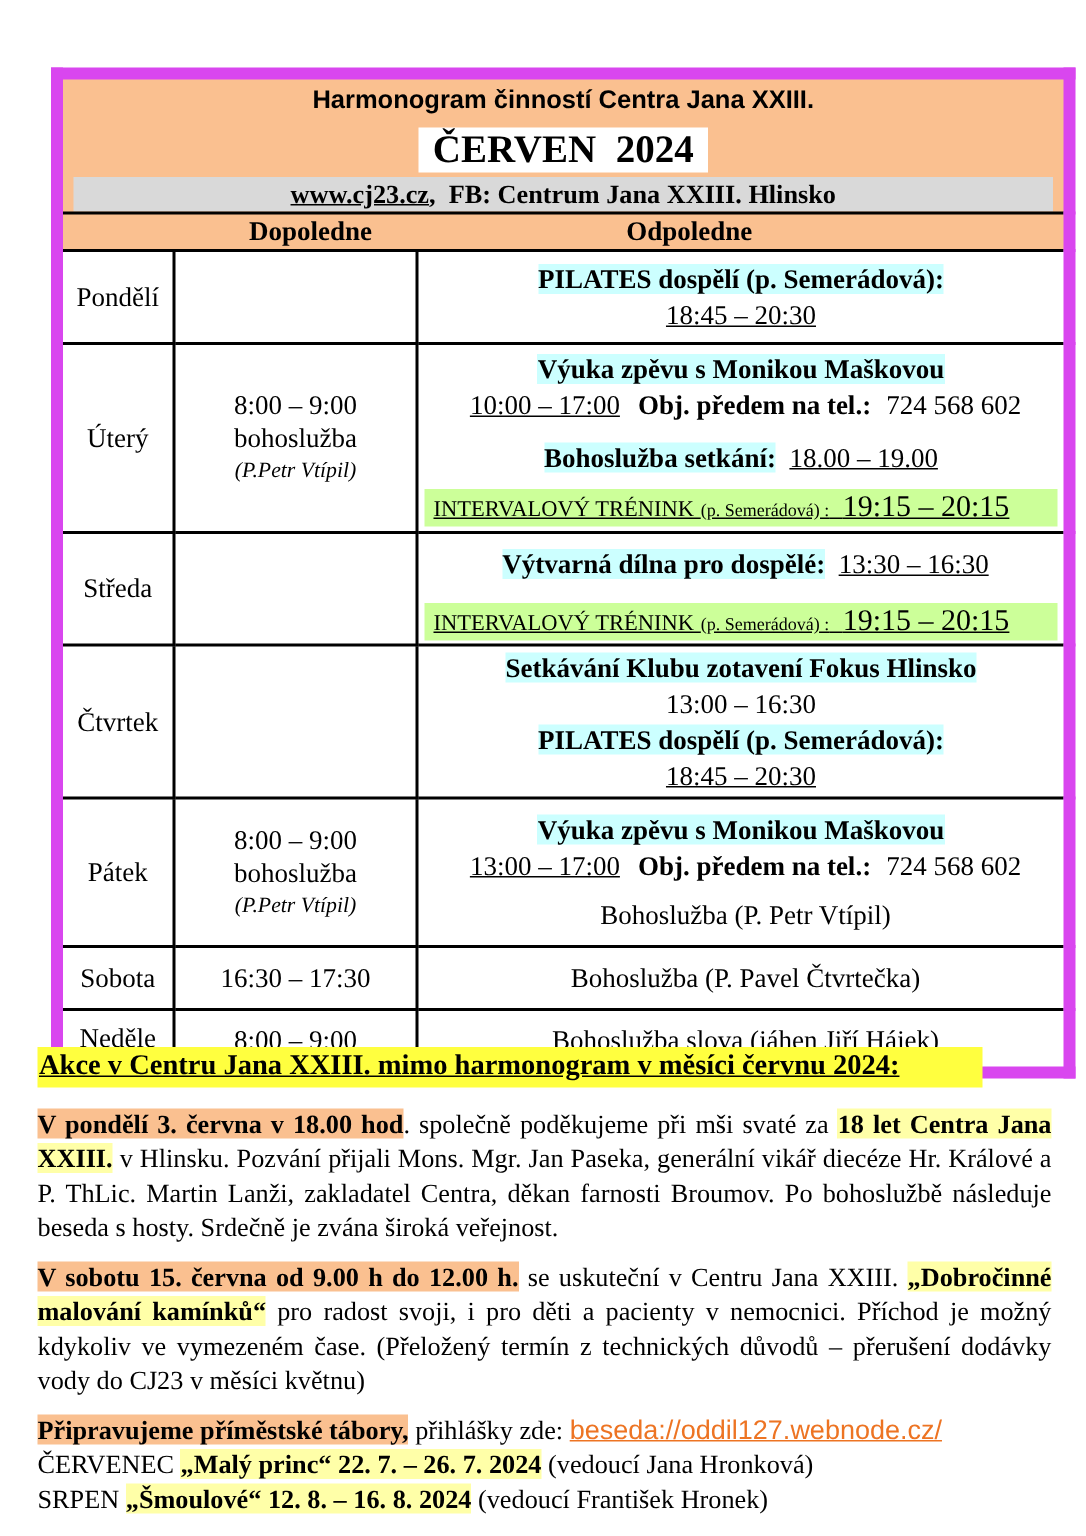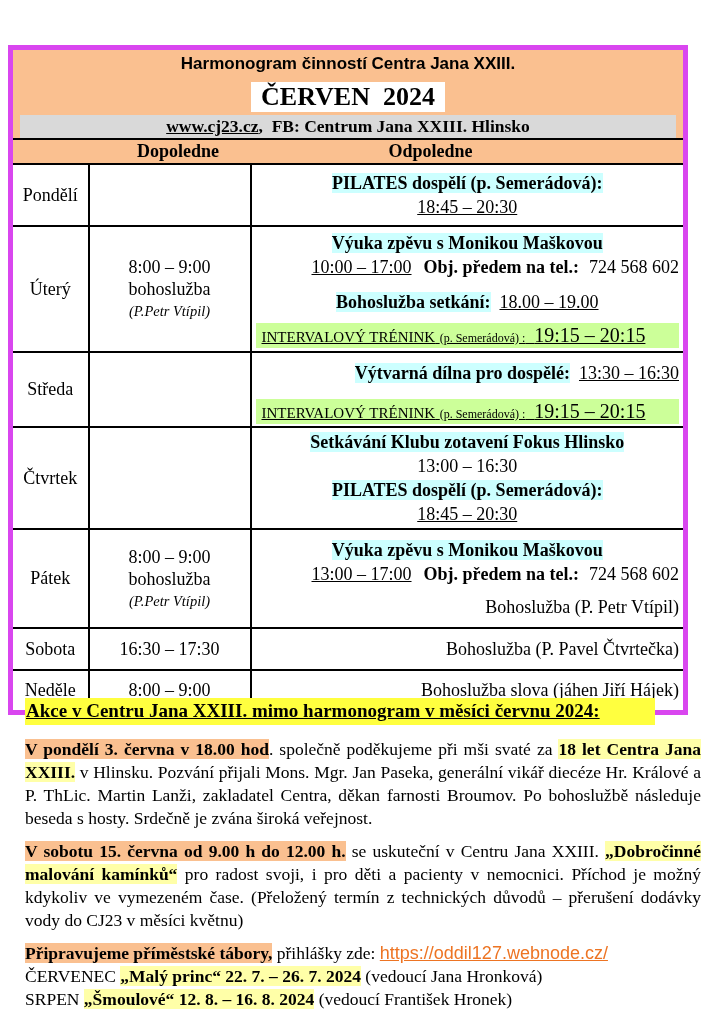--- a/index.html
+++ b/index.html
@@ -5,23 +5,23 @@
   * { box-sizing: border-box; }
   html,body { margin:0; padding:0; background:#e8e8e8; }
   .page {
     position:relative; width:724px; height:1024px; background:#ffffff;
     font-family:"Liberation Serif", serif; color:#000; overflow:hidden;
     margin:0 auto;
   }
 
   
   table.schedule {
-    position:absolute; left:8px; top:45px; width:675px;
+    position:absolute; left:34px; top:45px; width:675px;
     border-collapse:collapse; table-layout:fixed;
-    border:5px solid #d946ef;
+    border:8px solid #d946ef;
   }
   table.schedule td { border:2px solid #000; padding:2px 4px; vertical-align:middle; font-size:18px; }
 
   tr.hdr-a td { background:#FAC090; border-bottom:none; text-align:center; padding:3px 0 1px; }
   .doc-title { font-family:"Liberation Sans", sans-serif; font-weight:bold; font-size:17px; line-height:22px; }
   .month-wrap { line-height:30px; margin-top:7px; }
   .month { display:inline-block; background:#ffffff; font-weight:bold; font-size:26px; padding:0 10px; white-space:pre; }
 
   tr.hdr-b td { background:#FAC090; border-top:none; border-bottom:2px solid #000; padding:0; }
   .grayband { background:#D9D9D9; margin:0 7px; height:23px; text-align:center; font-weight:bold; font-size:17.5px; line-height:23px; }
@@ -32,21 +32,21 @@
   .colhdr.w1 { width:330px; }
   .colhdr.w2 { width:175px; }
 
   td.day { text-align:center; font-size:18px;margin-left:17px; }
   td.morning { text-align:center; font-size:18px; line-height:22px; }
   td.morning .priest { font-style:italic; font-size:14.5px; }
   td.afternoon { padding:3px 0; }
 
   .ln { line-height:24px; }
   .center { text-align:center; }
-  .leftpad { text-align:right; padding-left:6px; }
+  .leftpad { text-align:center; padding-left:6px; }
   .bold { font-weight:bold; }
   .u { text-decoration:underline; }
   .hl-cyan { background:#CCFFFF; }
   .gap-top { margin-top:11px; }
   .gap-top-sm { margin-top:6px; }
   .phone-sep { display:inline-block; width:12px; }
   .time-sep { display:inline-block; width:10px; }
 
   .greenline {
     background:#CCFF99; text-align:left; padding:1px 4px 1px 6px;
@@ -187,19 +187,19 @@
 
     <p class="just">
       <span class="hl-orange">V pondělí 3. června v 18.00 hod</span><span>. společně poděkujeme při mši svaté za </span><span class="hl-pyellow">18 let  Centra Jana XXIII.</span><span> v Hlinsku. Pozvání přijali Mons. Mgr. Jan Paseka, generální vikář diecéze Hr. Králové a P. ThLic. Martin Lanži, zakladatel Centra, děkan farnosti Broumov. Po bohoslužbě následuje beseda s hosty. Srdečně je zvána široká veřejnost.</span>
     </p>
 
     <p class="just">
       <span class="hl-orange">V sobotu 15. června od 9.00 h do 12.00 h.</span><span> se uskuteční v Centru Jana XXIII. </span><span class="hl-pyellow">„Dobročinné malování kamínků“</span><span> pro radost svoji, i pro děti a pacienty v nemocnici. Příchod je možný kdykoliv ve vymezeném čase. (Přeložený termín z technických důvodů – přerušení dodávky vody do CJ23 v měsíci květnu)</span>
     </p>
 
     <p>
-      <span class="hl-orange">Připravujeme příměstské tábory,</span><span> přihlášky zde: </span><a class="camps-link">https://oddil127.webnode.cz/</a><br>
+      <span class="hl-orange">Připravujeme příměstské tábory,</span><span> přihlášky zde: </span><a class="camps-link">beseda://oddil127.webnode.cz/</a><br>
       <span>ČERVENEC </span><span class="hl-pyellow">„Malý princ“ 22. 7. – 26. 7. 2024</span><span> (vedoucí Jana Hronková)</span><br>
       <span>SRPEN </span><span class="hl-pyellow">„Šmoulové“ 12. 8. – 16. 8. 2024</span><span> (vedoucí František Hronek)</span>
     </p>
 
   </div>
 </div>
 
 </body></html>

